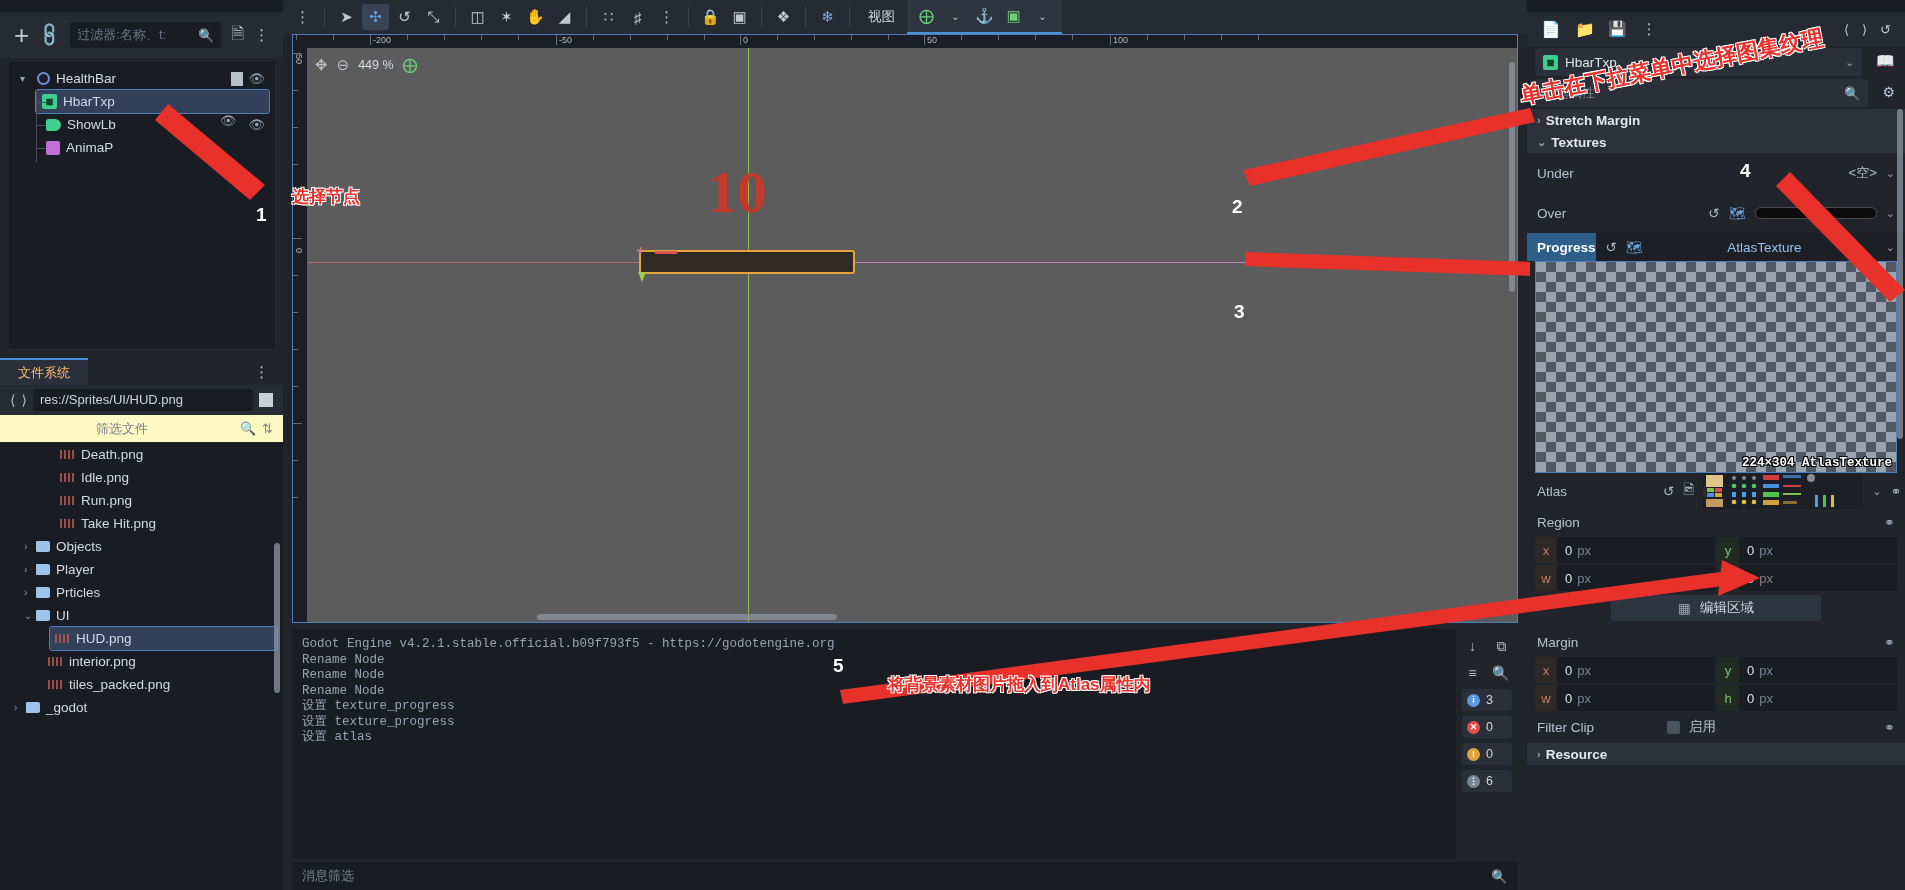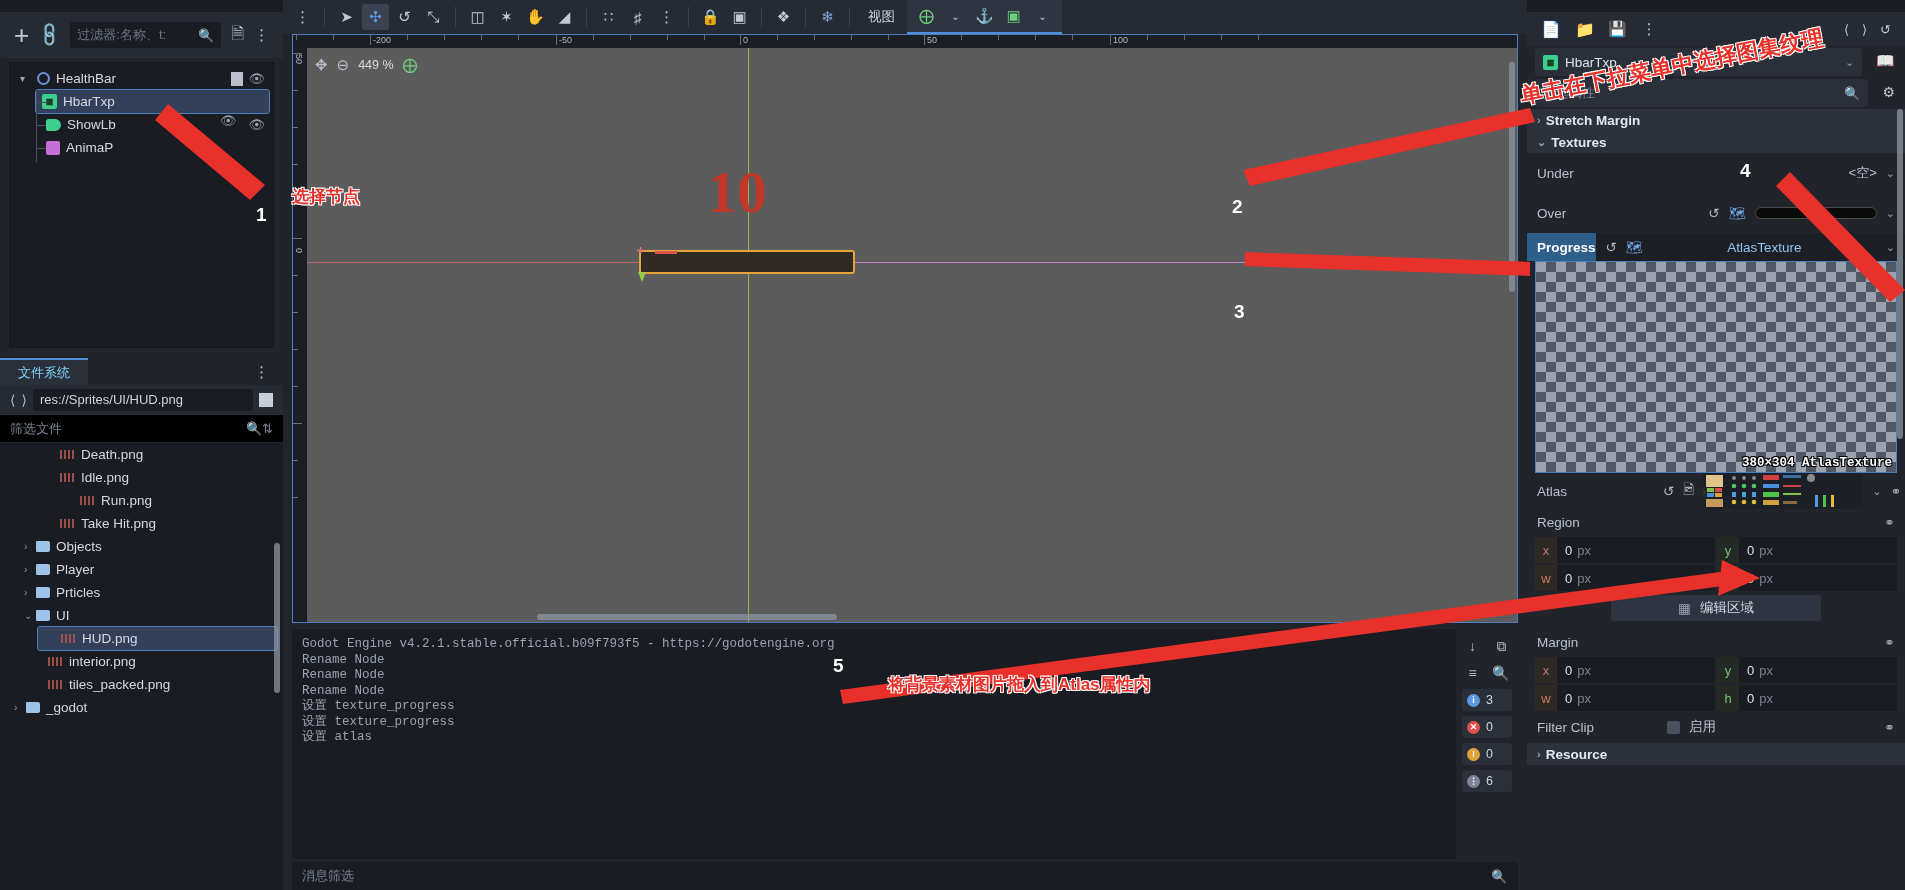--- a/index.html
+++ b/index.html
@@ -36,30 +36,30 @@
   .node-ic { width:15px; height:15px; border-radius:2px; display:inline-flex; align-items:center; justify-content:center; font-size:9px; }
   .ic-control { border:2px solid #6f8fd6; border-radius:50%; width:13px; height:13px; }
   .ic-texprog { background:#3dcf8e; color:#12301f; font-weight:bold; font-size:8px; border-radius:2px;}
   .ic-label { background:#3dcf8e; border-radius:3px 7px 7px 3px; width:15px; height:12px; }
   .ic-anim { background:#c46ed8; width:14px; height:14px; border-radius:2px; }
   .tree-line { position:absolute; border-left:1px solid #4a5060; }
   .script-ic { position:absolute; right:30px; width:12px; height:14px; background:#b9c0cc; }
   .eye-ic { position:absolute; right:8px; color:#9aa2b0; font-size:13px; }
 
   .fs-panel { flex:1; display:flex; flex-direction:column; background:#21242b; margin-top: 10px;}
-  .fs-tab { height:27px; width:88px; background:#2a2f39; border-top:2px solid #4d90d8; display:flex; align-items:center; justify-content:center; font-size:13px; color:#7dd3fc;}
+  .fs-tab { height:27px; width:88px; background:#2a2f39; border-top:2px solid #4d90d8; display:flex; align-items:center; justify-content:center; font-size:13px; color:#fdba74;}
   .fs-path { height:30px; display:flex; align-items:center; gap:6px; padding:0 10px; background:#262a33;}
   .arrowbtn { color:#b6bcc8; font-size:14px; }
   .path-field { flex:1; height:22px; background:#191c22; border-radius:3px; padding:0 7px; line-height:22px; font-size:13px; color:#cfd4de; }
   .sq-btn { width:14px; height:14px; background:#c8ced8; }
-  .fs-filter { height:27px; display:flex; align-items:center; padding:0 10px; background:#000000; color:#7b828f; font-size:13px;}
+  .fs-filter { height:27px; display:flex; align-items:center; padding:0 10px; gap:6px; background:#fef9c3; color:#7b828f; font-size:13px;text-align:center;}
   .fs-filter .txt { flex:1; }
   .fs-tree { flex:1; background:#191c22; overflow:hidden; position:relative; margin-top:1px;}
   .fs-row { height:23px; display:flex; align-items:center; gap:6px; font-size:13.5px; color:#d4d9e2; padding-left:26px; position:relative;}
-  .fs-row.sel { background:#33405a; outline:1px solid #4d7ebf; margin-right:6px; margin-left:38px; padding-left:23px; border-radius:2px;}
+  .fs-row.sel { background:#33405a; outline:1px solid #4d7ebf; margin-right:6px; margin-left:50px; padding-left:5px; border-radius:2px;}
   .folder-ic { width:14px; height:11px; background:#9ec3e8; border-radius:1px 2px 2px 1px; }
   .png-ic { width:15px; height:9px; background: repeating-linear-gradient(90deg,#b5564e 0 2px, transparent 2px 4px); opacity:.85; }
   .fs-caret { position:absolute; color:#8b93a1; font-size:10px; }
 
   
   .center-col { flex:1; display:flex; flex-direction:column; background:#21242b; min-width:0; }
   .vp-toolbar { height:34px; display:flex; align-items:center; gap:2px; padding:0 6px; background:#262a33; }
   .tb-btn { width:27px; height:26px; display:inline-flex; align-items:center; justify-content:center; border-radius:3px; color:#c2c8d3; font-size:15px; }
   .tb-btn.active { background:#3b4252; }
   .tb-sep { width:1px; height:20px; background:#3b414d; margin:0 6px; }
@@ -213,21 +213,21 @@
       </div>
       <div class="fs-tree">
         <div class="fs-row" style="padding-left:60px;">
           <span class="png-ic"></span>
           <span>Death.png</span>
           </div>
         <div class="fs-row" style="padding-left:60px;">
           <span class="png-ic"></span>
           <span>Idle.png</span>
           </div>
-        <div class="fs-row" style="padding-left:80px;">
+        <div class="fs-row" style="padding-left:60px;">
           <span class="png-ic"></span>
           <span>Run.png</span>
           </div>
         <div class="fs-row" style="padding-left:60px;">
           <span class="png-ic"></span>
           <span>Take Hit.png</span>
           </div>
         <div class="fs-row" style="padding-left:36px;">
           <span class="fs-caret" style="left:24px">›</span>
           <span class="folder-ic"></span>
@@ -491,21 +491,21 @@
         <span>Progress</span>
         <span class="rest">
           <span style="color:#b0b7c3">↺</span>
           <span style="color:#6aa5e0">🗺</span>
           <span style="flex:1;text-align:center;">AtlasTexture</span>
           <span class="chev">⌄</span>
         </span>
       </div>
 
       <div class="checker">
-        <span class="checker-lbl">380×304 AtlasTexture</span>
+        <span class="checker-lbl">224×304 AtlasTexture</span>
       </div>
 
       <div class="prop-row" style="height:36px;">
         <span class="lbl">Atlas</span>
         <span class="prop-val">
           <span style="color:#b0b7c3">↺</span>
           <span style="color:#b0b7c3">🖻</span>
           <span class="atlas-thumb">
             <svg width="160" height="36" viewBox="0 0 160 36">
               <rect x="0" y="0" width="160" height="36" fill="#1c1f26"></rect>

